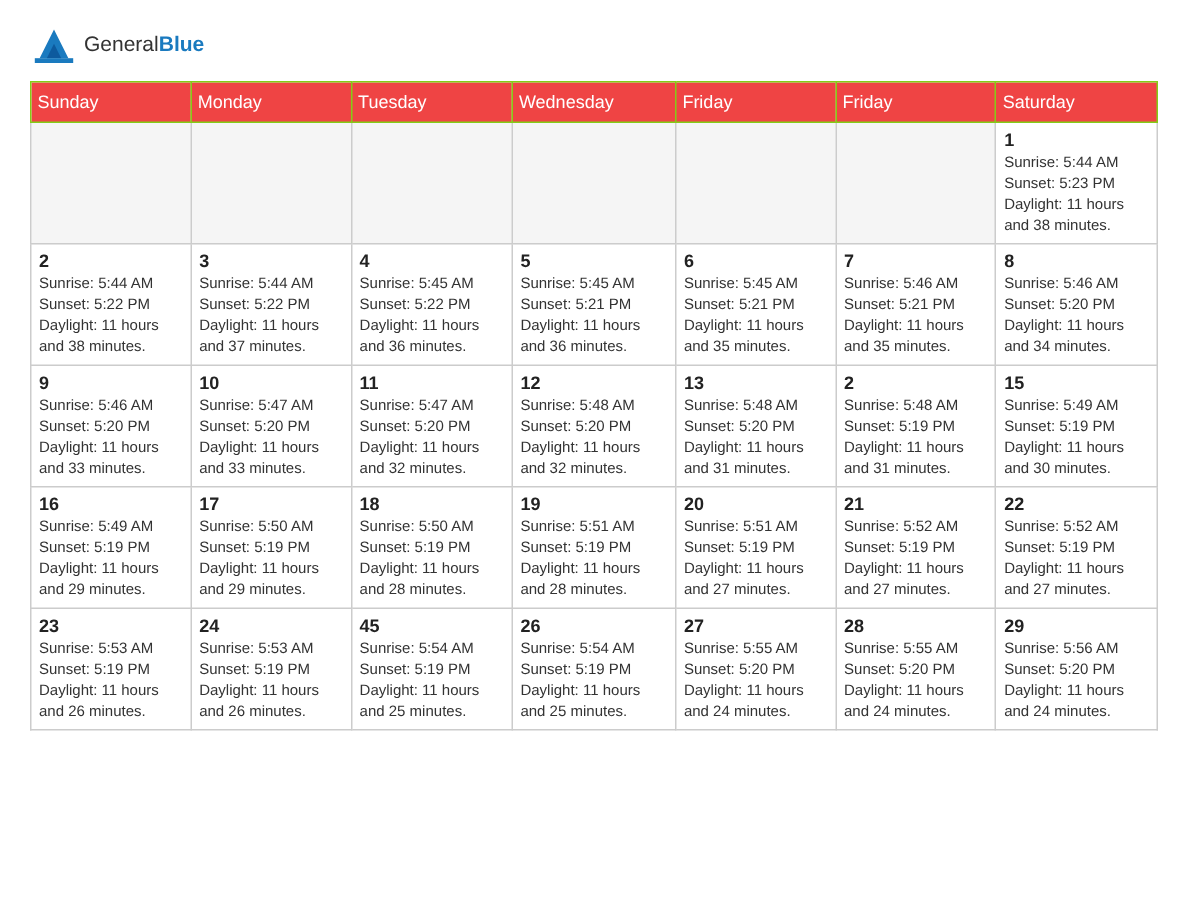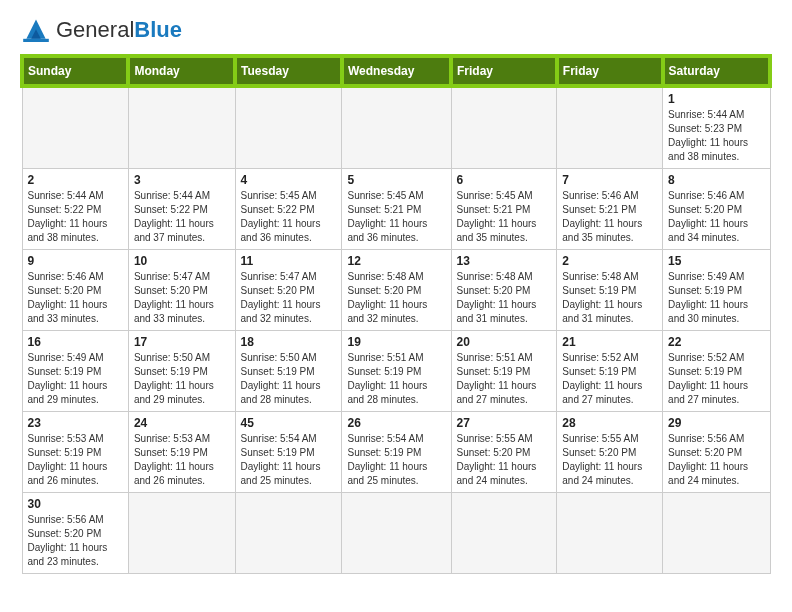--- a/index.html
+++ b/index.html
@@ -18,21 +18,21 @@
       justify-content: space-between;
       align-items: flex-start;
       margin-bottom: 10px;
     }
     .logo {
       display: flex;
       align-items: center;
       gap: 4px;
     }
     .logo-text {
-      font-size: 22px;
+      font-size: 14px;
       color: #333;
       font-weight: normal;
       line-height: 1;
     }
     .logo-text span {
       color: #1a7abf;
       font-weight: bold;
     }
     .logo-icon {
       width: 32px;
@@ -49,27 +49,27 @@
     .location {
       font-size: 15px;
       color: #444;
     }
     .calendar {
       width: 100%;
       border-collapse: collapse;
       border: 1px solid #ccc;
     }
     .calendar th {
-      background: #4d7c0f;
+      background: #ef4444;
       color: #fff;
       font-size: 12px;
-      font-weight: bold;
+      font-weight: normal;
       padding: 6px 4px;
       text-align: left;
-      border: 4px solid #84cc16;
+      border: 1px solid #84cc16;
     }
     .calendar td {
       vertical-align: top;
       border: 1px solid #ccc;
       padding: 4px 5px;
       width: 113px;
       min-height: 75px;
       font-size: 10px;
       color: #333;
       background: #fff;
@@ -248,27 +248,15 @@
           </td>
           <td>
             <div class="day-number">28</div>
             <div class="day-info">Sunrise: 5:55 AM<br>Sunset: 5:20 PM<br>Daylight: 11 hours and 24 minutes.</div>
           </td>
           <td>
             <div class="day-number">29</div>
             <div class="day-info">Sunrise: 5:56 AM<br>Sunset: 5:20 PM<br>Daylight: 11 hours and 24 minutes.</div>
           </td>
         </tr>
-        <tr>
-          <td>
-            <div class="day-number">30</div>
-            <div class="day-info">Sunrise: 5:56 AM<br>Sunset: 5:20 PM<br>Daylight: 11 hours and 23 minutes.</div>
-          </td>
-          <td class="empty"></td>
-          <td class="empty"></td>
-          <td class="empty"></td>
-          <td class="empty"></td>
-          <td class="empty"></td>
-          <td class="empty"></td>
-        </tr>
       </tbody>
   </table>
 </div>
 
 </body></html>

